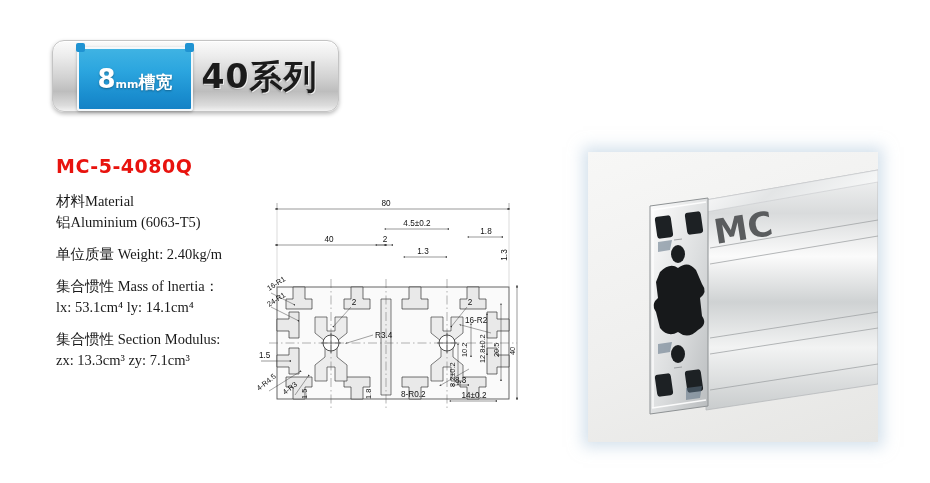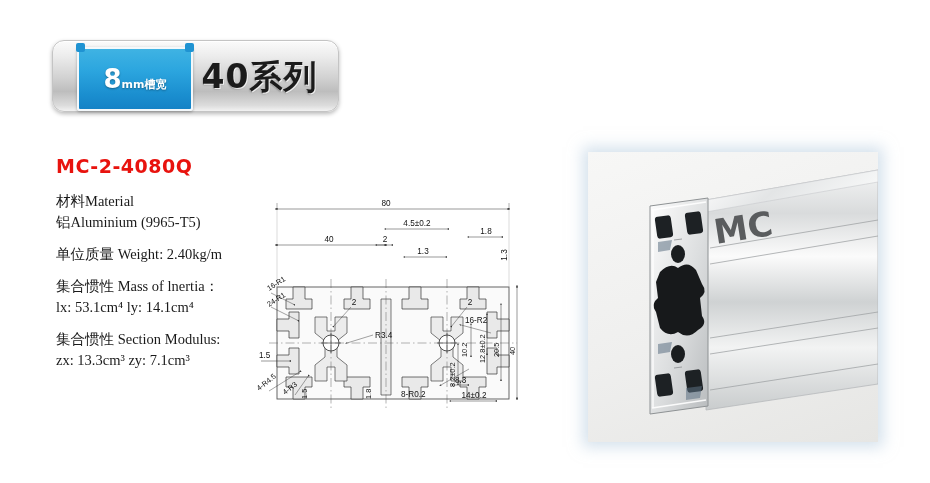--- a/index.html
+++ b/index.html
@@ -32,21 +32,21 @@
   #badge-slot:before{left:-3px;}
   #badge-slot:after{right:-3px;}
   .badge-text{
     color:#ffffff;font-family:"DejaVu Sans","Liberation Sans",sans-serif;
     font-weight:bold;white-space:nowrap;
     text-shadow:0 1px 2px rgba(0,0,0,.35);
     position:relative;z-index:2;
   }
   .badge-num{font-size:26px;}
   .badge-unit{font-size:11px;}
-  .badge-cn{font-size:11px;}
+  .badge-cn{font-size:17px;}
 
   #series-title{
     position:absolute;left:144px;top:12px;width:125px;height:48px;
     display:flex;align-items:center;justify-content:center;
     font-family:"DejaVu Sans","Liberation Sans",sans-serif;
     font-weight:bold;font-size:33px;color:#1b1b1b;
     letter-spacing:1px;white-space:nowrap;
     text-shadow:1px 1px 0 rgba(255,255,255,.8),0 1px 2px rgba(0,0,0,.35);
   }
 
@@ -79,26 +79,26 @@
 <body>
 
 <div id="header-banner">
   <div id="badge-slot">
     <span class="badge-text"><span class="badge-num">8</span><span class="badge-unit">mm</span><span class="badge-cn">槽宽</span></span>
   </div>
   <div id="series-title">40系列</div>
 </div>
 
 <div id="spec-panel">
-  <div id="product-code">MC-2-4080Q</div>
+  <div id="product-code">MC-5-4080Q</div>
 
 
   <div class="spec-row">
     <span>材料Material</span>
-    <span class="l2">铝Aluminium (9965-T5)</span>
+    <span class="l2">铝Aluminium (6063-T5)</span>
   </div>
 
   <div class="spec-row">
     <span>单位质量 Weight: 2.40kg/m</span>
   </div>
 
 
   <div class="spec-row">
     <span>集合惯性 Mass of lnertia：</span>
     <span class="l2">lx: 53.1cm⁴   ly: 14.1cm⁴</span>

